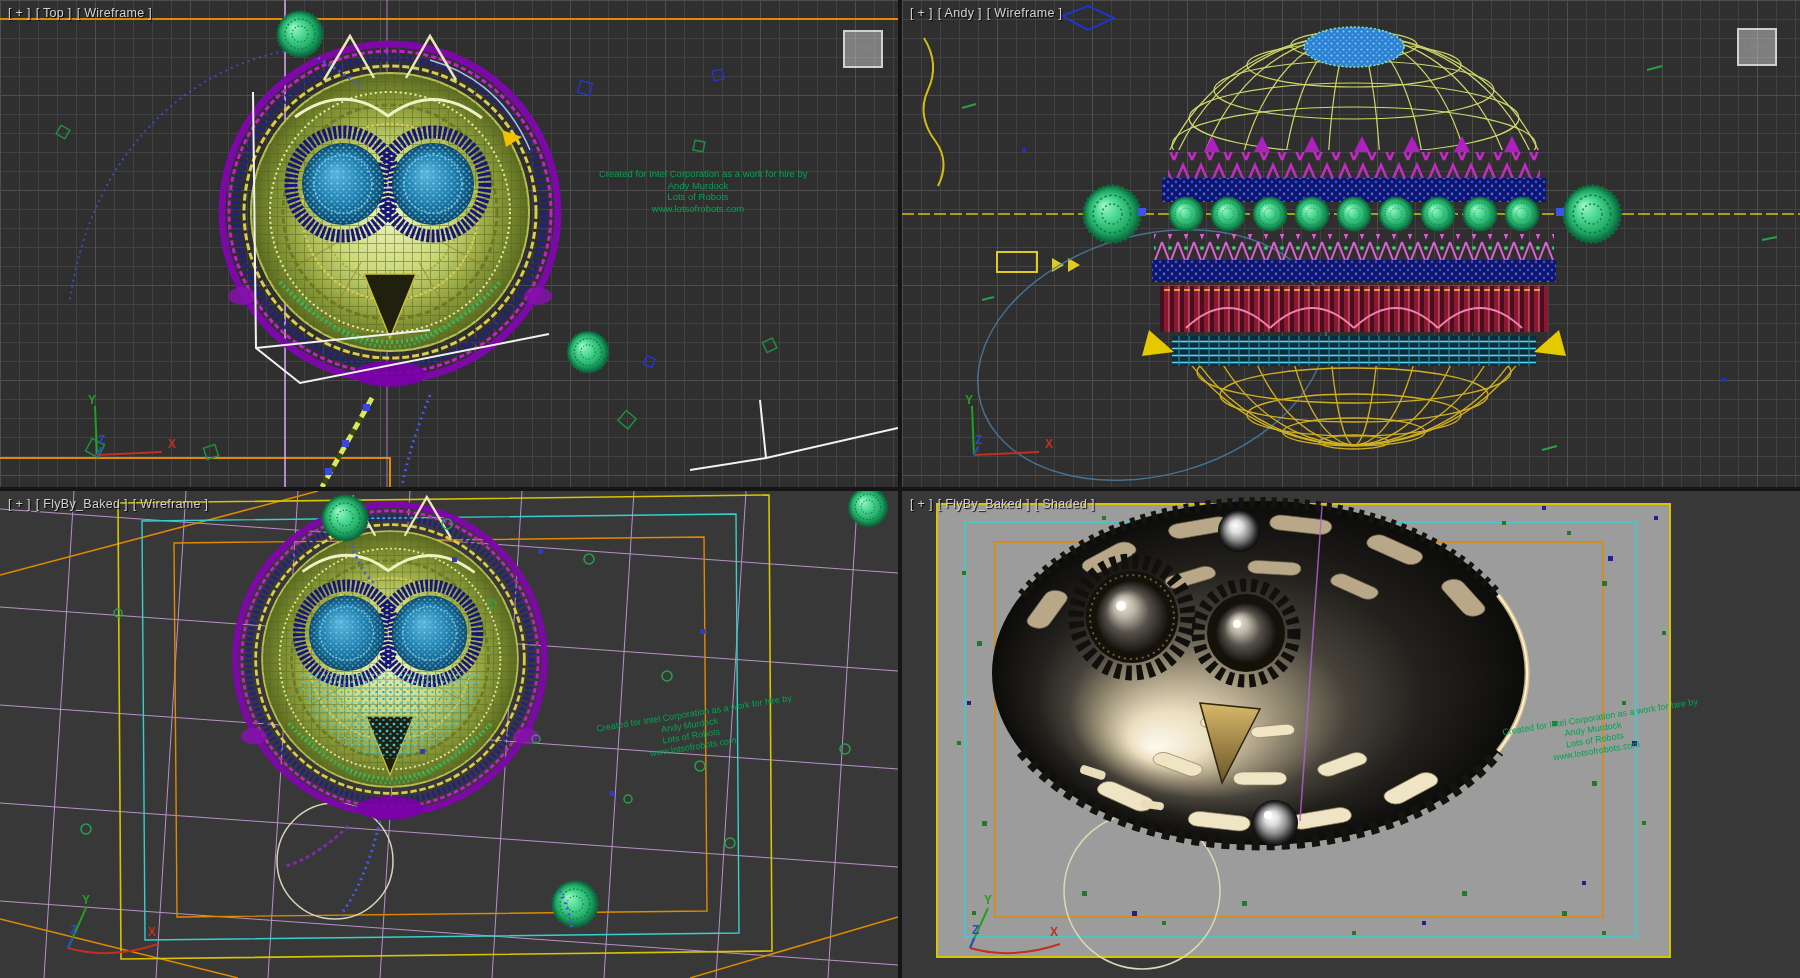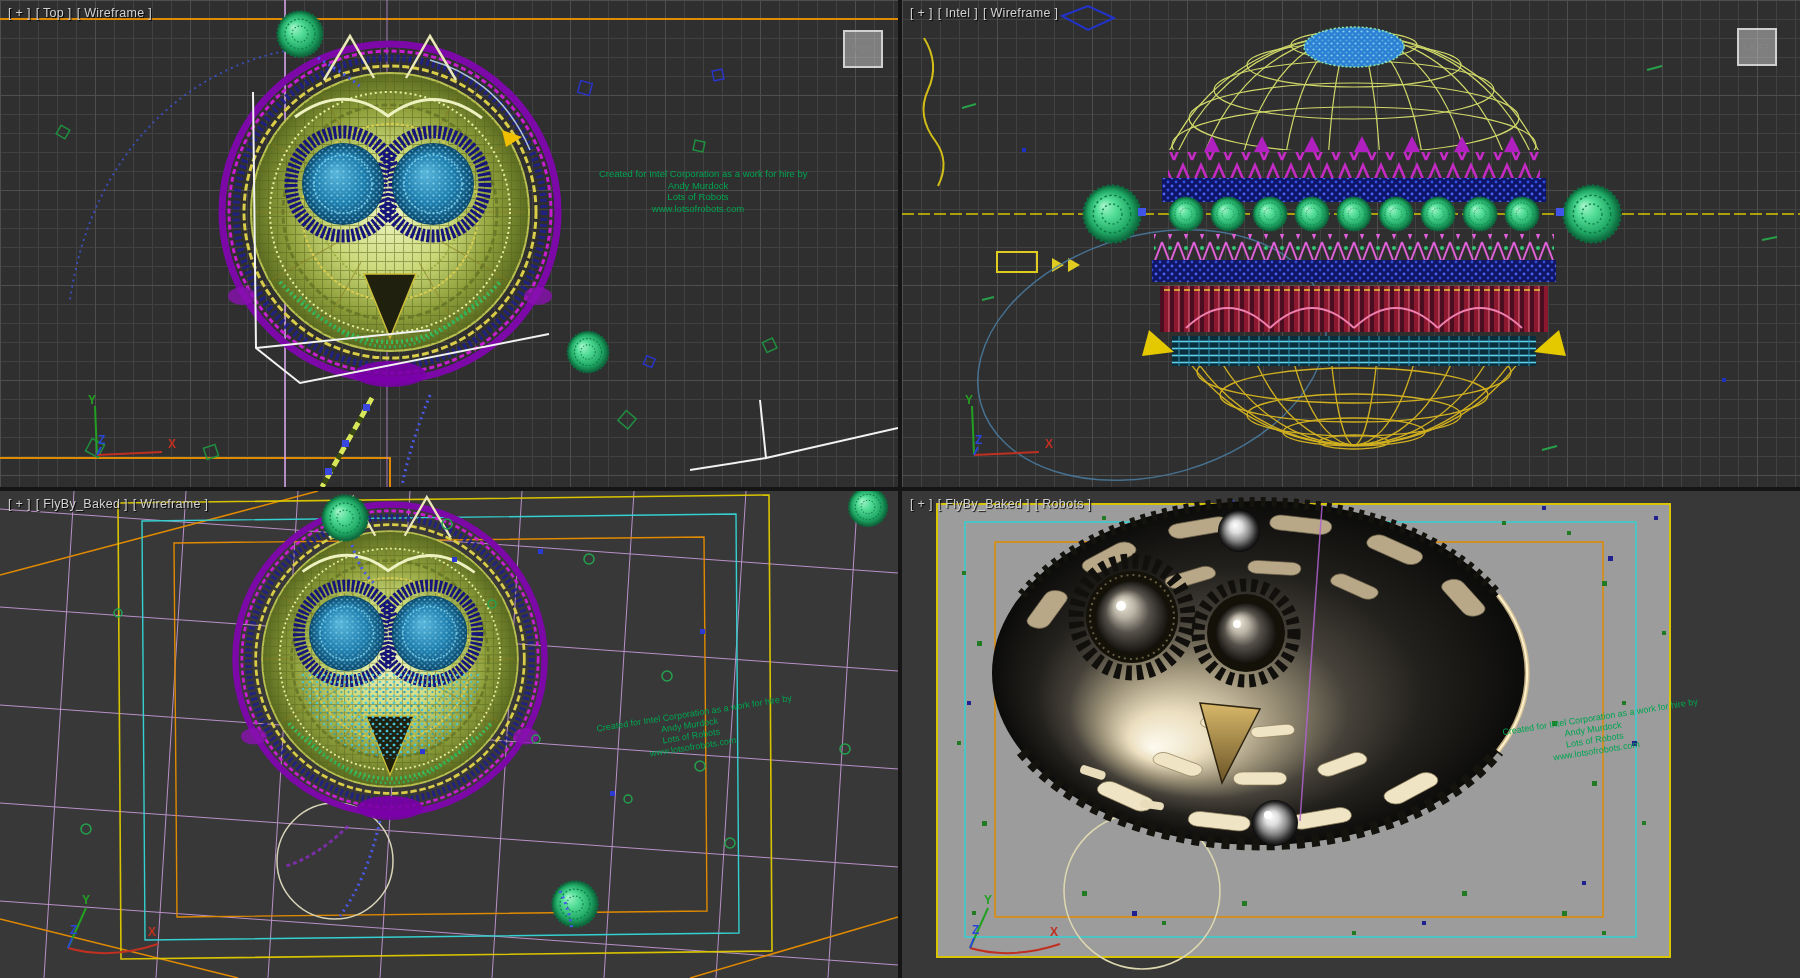--- a/index.html
+++ b/index.html
@@ -337,21 +337,21 @@
           <line x1="745" y1="70" x2="760" y2="66"></line>
         <line x1="640" y1="450" x2="655" y2="446"></line>
           <line x1="80" y1="300" x2="92" y2="297"></line>
         <line x1="860" y1="240" x2="875" y2="237"></line>
       </g>
       <rect x="120" y="148" width="4" height="4" fill="#2030c0"></rect>
       <rect x="820" y="378" width="4" height="4" fill="#2030c0"></rect>
     </svg>
     <div class="vplabel">
       <span>[ + ]</span>
-      <span>[ Intel ]</span>
+      <span>[ Andy ]</span>
       <span>[ Wireframe ]</span>
     </div>
     <div class="vcube" style="left:835px;top:28px;">
       <span>LEFT</span>
     </div>
     <svg class="tripod" style="left:45px;top:392px;" width="130" height="80">
       <line x1="27" y1="63" x2="25" y2="14" stroke="#22a022" stroke-width="2"></line>
       <line x1="27" y1="63" x2="92" y2="60" stroke="#c03020" stroke-width="2"></line>
       <line x1="27" y1="63" x2="31" y2="55" stroke="#2946d8" stroke-width="2"></line>
       <text x="18" y="12" fill="#22a022">Y</text>
@@ -596,21 +596,21 @@
 
       <line x1="420" y1="15" x2="398" y2="330" stroke="#b060d0" stroke-width="1.5" opacity=".85"></line>
 
       <circle cx="337" cy="40" r="21" fill="url(#chrome)"></circle>
       <circle cx="373" cy="332" r="23" fill="url(#chrome)"></circle>
       <circle cx="366" cy="324" r="4" fill="#ffffff"></circle>
     </svg>
     <div class="vplabel">
       <span>[ + ]</span>
       <span>[ FlyBy_Baked ]</span>
-      <span>[ Robots ]</span>
+      <span>[ Shaded ]</span>
     </div>
     <div class="wm tilt" style="left:602px;top:222px;width:180px;">
       <span style="display:block">Created for Intel Corporation as a work for hire by</span>
       <span style="display:block">Andy Murdock</span>
       <span style="display:block">Lots of Robots</span>
       <span style="display:block">www.lotsofrobots.com</span>
     </div>
     <svg class="tripod" style="left:20px;top:395px;" width="150" height="80">
       <path d="M48,62 L66,22" fill="none" stroke="#22a022" stroke-width="2"></path>
       <path d="M48,62 Q90,74 138,58" fill="none" stroke="#c03020" stroke-width="2"></path>

